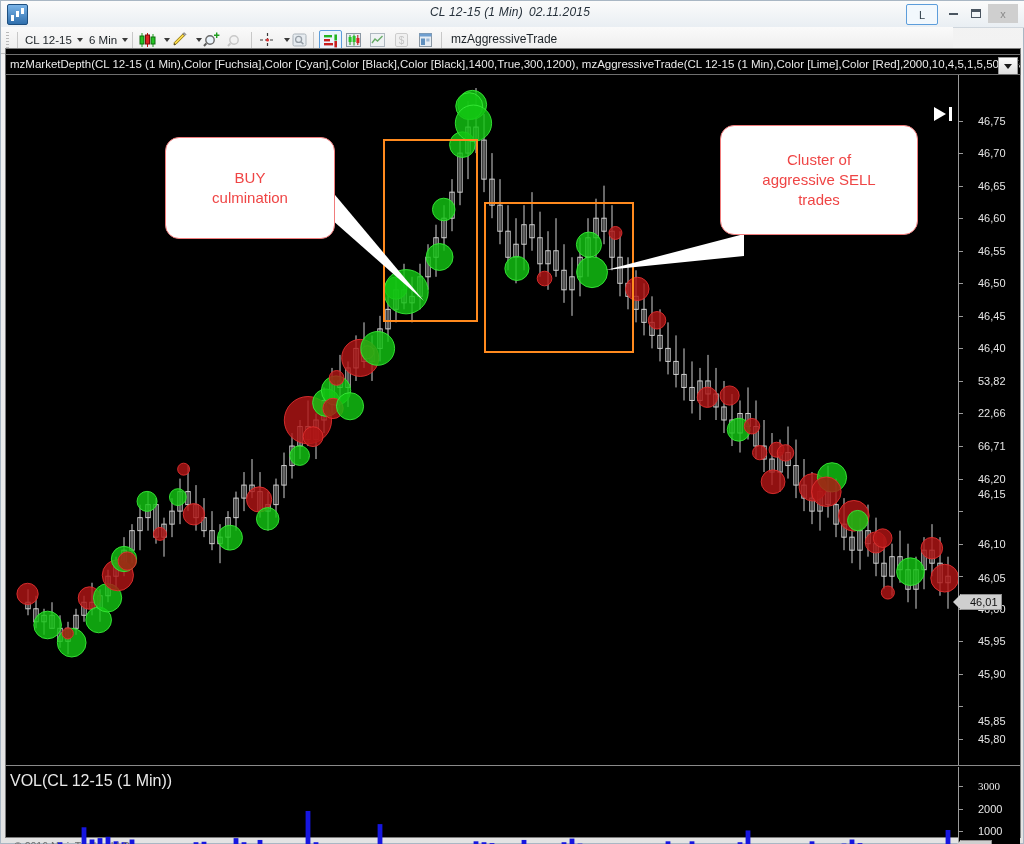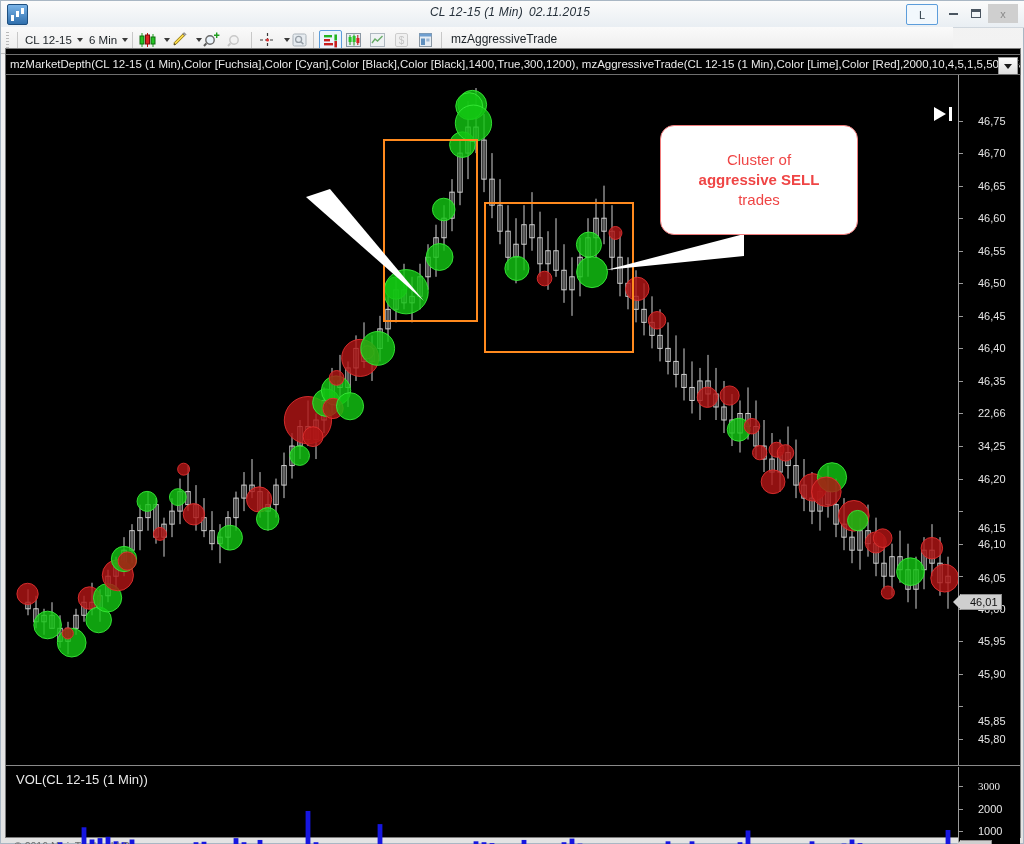--- a/index.html
+++ b/index.html
@@ -60,21 +60,21 @@
   .volpane{position:absolute;left:0;top:718px;width:952px;height:95px;overflow:hidden;}
   .axis-line{position:absolute;left:0;top:0;width:1px;height:100%;background:#9a9a9a;}
   .tick{position:absolute;left:0;width:5px;height:1px;background:#9a9a9a;}
   .ticklabel{position:absolute;left:8px;font-size:11px;color:#e6e6e6;transform:translateY(-50%);white-space:nowrap;margin-left:12px;}
   .pricetag{position:absolute;left:2px;height:14px;padding:0 3px 0 9px;background:#cfcfcf;color:#111;
     font-size:11px;line-height:14px;border:1px solid #8f8f8f;transform:translateY(-50%);}
   .pricetag:before{content:"";position:absolute;left:-8px;top:-1px;width:0;height:0;
     border-top:8px solid transparent;border-bottom:8px solid transparent;border-right:8px solid #cfcfcf;}
 
   .hsep{position:absolute;left:0;top:716px;width:1014px;height:1px;background:#8a8a8a;}
-  .vol-title{position:absolute;left:10px;top:5px;font-size:13px;color:#e9e9e9;}
+  .vol-title{position:absolute;left:4px;top:5px;font-size:16px;color:#e9e9e9;}
   .copyright{position:absolute;left:8px;bottom:10px;font-size:10.5px;color:#6a6a6a;}
 
   
   .skipend{position:absolute;left:928px;top:55px;width:24px;height:20px;}
   .skipend .tri{position:absolute;left:0;top:3px;width:0;height:0;
     border-top:7px solid transparent;border-bottom:7px solid transparent;border-left:12px solid #fff;}
   .skipend .bar{position:absolute;left:15px;top:3px;width:3px;height:14px;background:#fff;}
 
   
   .rect-hl{position:absolute;border:2px solid #ff8a1e;box-sizing:border-box;}
@@ -553,29 +553,29 @@
           <div class="ticklabel" style="top: 143.17px;">46,60</div>
           <div class="tick" style="top: 175.717px;"></div>
           <div class="ticklabel" style="top: 175.717px;">46,55</div>
           <div class="tick" style="top: 208.264px;"></div>
           <div class="ticklabel" style="top: 208.264px;">46,50</div>
           <div class="tick" style="top: 240.811px;"></div>
           <div class="ticklabel" style="top: 240.811px;">46,45</div>
           <div class="tick" style="top: 273.358px;"></div>
           <div class="ticklabel" style="top: 273.358px;">46,40</div>
           <div class="tick" style="top: 305.906px;"></div>
-          <div class="ticklabel" style="top: 305.906px;">46,35</div>
+          <div class="ticklabel" style="top: 305.906px;">53,82</div>
           <div class="tick" style="top: 338.453px;"></div>
           <div class="ticklabel" style="top: 338.453px;">22,66</div>
           <div class="tick" style="top: 371px;"></div>
-          <div class="ticklabel" style="top: 371px;">34,25</div>
+          <div class="ticklabel" style="top: 371px;">66,71</div>
           <div class="tick" style="top: 403.547px;"></div>
           <div class="ticklabel" style="top: 403.547px;">46,20</div>
           <div class="tick" style="top: 436.094px;"></div>
-          <div class="ticklabel" style="top: 453px;">46,15</div>
+          <div class="ticklabel" style="top: 419px;">46,15</div>
           <div class="tick" style="top: 468.642px;"></div>
           <div class="ticklabel" style="top: 468.642px;">46,10</div>
           <div class="tick" style="top: 501.189px;"></div>
           <div class="ticklabel" style="top: 503px;">46,05</div>
           <div class="tick" style="top: 533.736px;"></div>
           <div class="ticklabel" style="top: 533.736px;">46,00</div>
           <div class="tick" style="top: 566.283px;"></div>
           <div class="ticklabel" style="top: 566.283px;">45,95</div>
           <div class="tick" style="top: 598.83px;"></div>
           <div class="ticklabel" style="top: 598.83px;">45,90</div>
@@ -736,24 +736,28 @@
         </div>
       <div class="pricetag" id="last-vol-tag" style="top: 80.7041px;">278</div>
     </div>
 
     <div class="rect-hl" style="left:377px;top:90px;width:95px;height:183px"></div>
     <div class="rect-hl" style="left:478px;top:153px;width:150px;height:151px"></div>
 
     <svg style="position:absolute;left:300px;top:140px" width="130" height="125">
       <polygon points="0,8 24,0 118,112" fill="#ffffff"></polygon>
     </svg>
+    <div class="callout" style="left:159px;top:88px;width:168px;height:100px">
+      <div>BUY</div>
+      <div>culmination</div>
+    </div>
 
     <svg style="position:absolute;left:600px;top:185px" width="140" height="50">
       <polygon points="138,0 138,22 0,36" fill="#ffffff"></polygon>
     </svg>
-    <div class="callout" style="left:654px;top:76px;width:196px;height:108px">
+    <div class="callout" style="left:714px;top:76px;width:196px;height:108px">
       <div>Cluster of</div>
-      <div style="font-weight:bold">aggressive SELL</div>
+      <div style="font-weight:normal">aggressive SELL</div>
       <div>trades</div>
     </div>
 
   </div>
 </div>
 
 </body></html>

